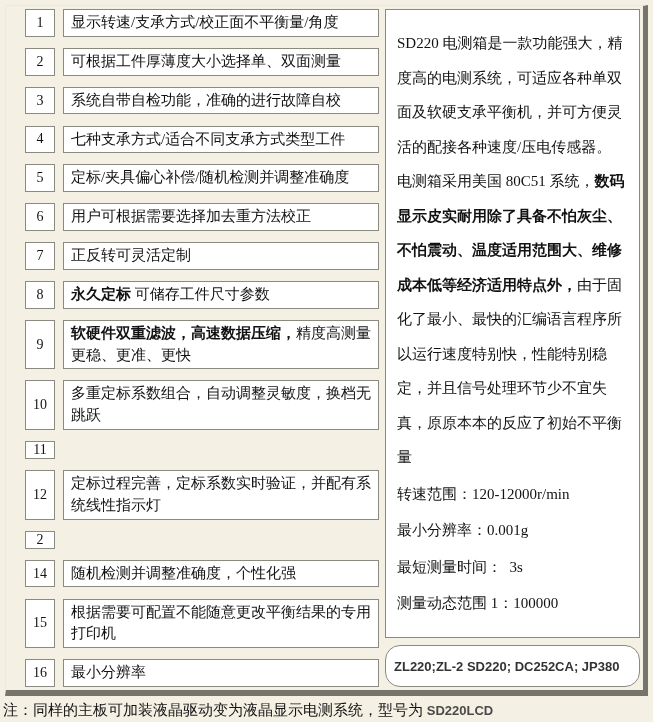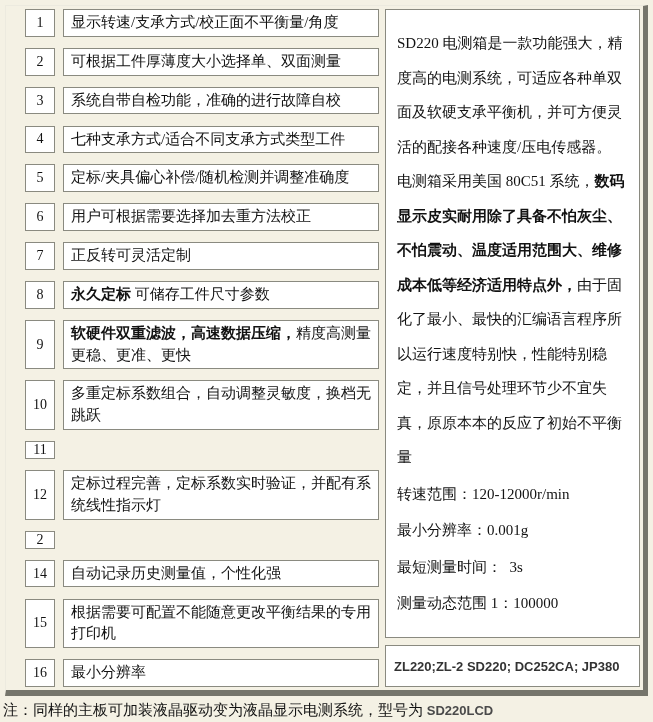--- a/index.html
+++ b/index.html
@@ -49,21 +49,21 @@
     display:flex;flex-direction:column;justify-content:center;
     font-size:15px;line-height:2.3;
   }
   .desc p{margin:0;}
   .desc p.spec{white-space:pre-wrap;margin-top:2px;}
   .models{
     height:40px;flex:0 0 40px;
     display:flex;align-items:center;
     padding:0 8px;
     font-family:"Liberation Sans","DejaVu Sans",sans-serif;
-    font-weight:bold;font-size:13px;color:#333333;
+    font-weight:bold;font-size:13px;color:#333333;border-radius:15px;
   }
   .footer{
     position:absolute;left:3px;top:701px;width:648px;
     font-size:15px;color:#121212;
   }
   .footer .model{
     font-family:"Liberation Sans","DejaVu Sans",sans-serif;
     font-weight:bold;font-size:13px;color:#4a4a4a;
   }
   b{font-weight:bold;}
@@ -142,21 +142,21 @@
       <div class="cell txt">
           <span class="seg"><b></b><span>定标过程完善，定标系数实时验证，并配有系统线性指示灯</span></span>
         </div>
     </div>
     <div class="frow">
       <div class="cell num">2</div>
     </div>
     <div class="frow">
       <div class="cell num">14</div>
       <div class="cell txt">
-          <span class="seg"><b></b><span>自动记录历史测量值，个性化强</span></span>
+          <span class="seg"><b></b><span>随机检测并调整准确度，个性化强</span></span>
         </div>
     </div>
     <div class="frow">
       <div class="cell num">15</div>
       <div class="cell txt">
           <span class="seg"><b></b><span>根据需要可配置不能随意更改平衡结果的专用打印机</span></span>
         </div>
     </div>
     <div class="frow">
       <div class="cell num">16</div>

